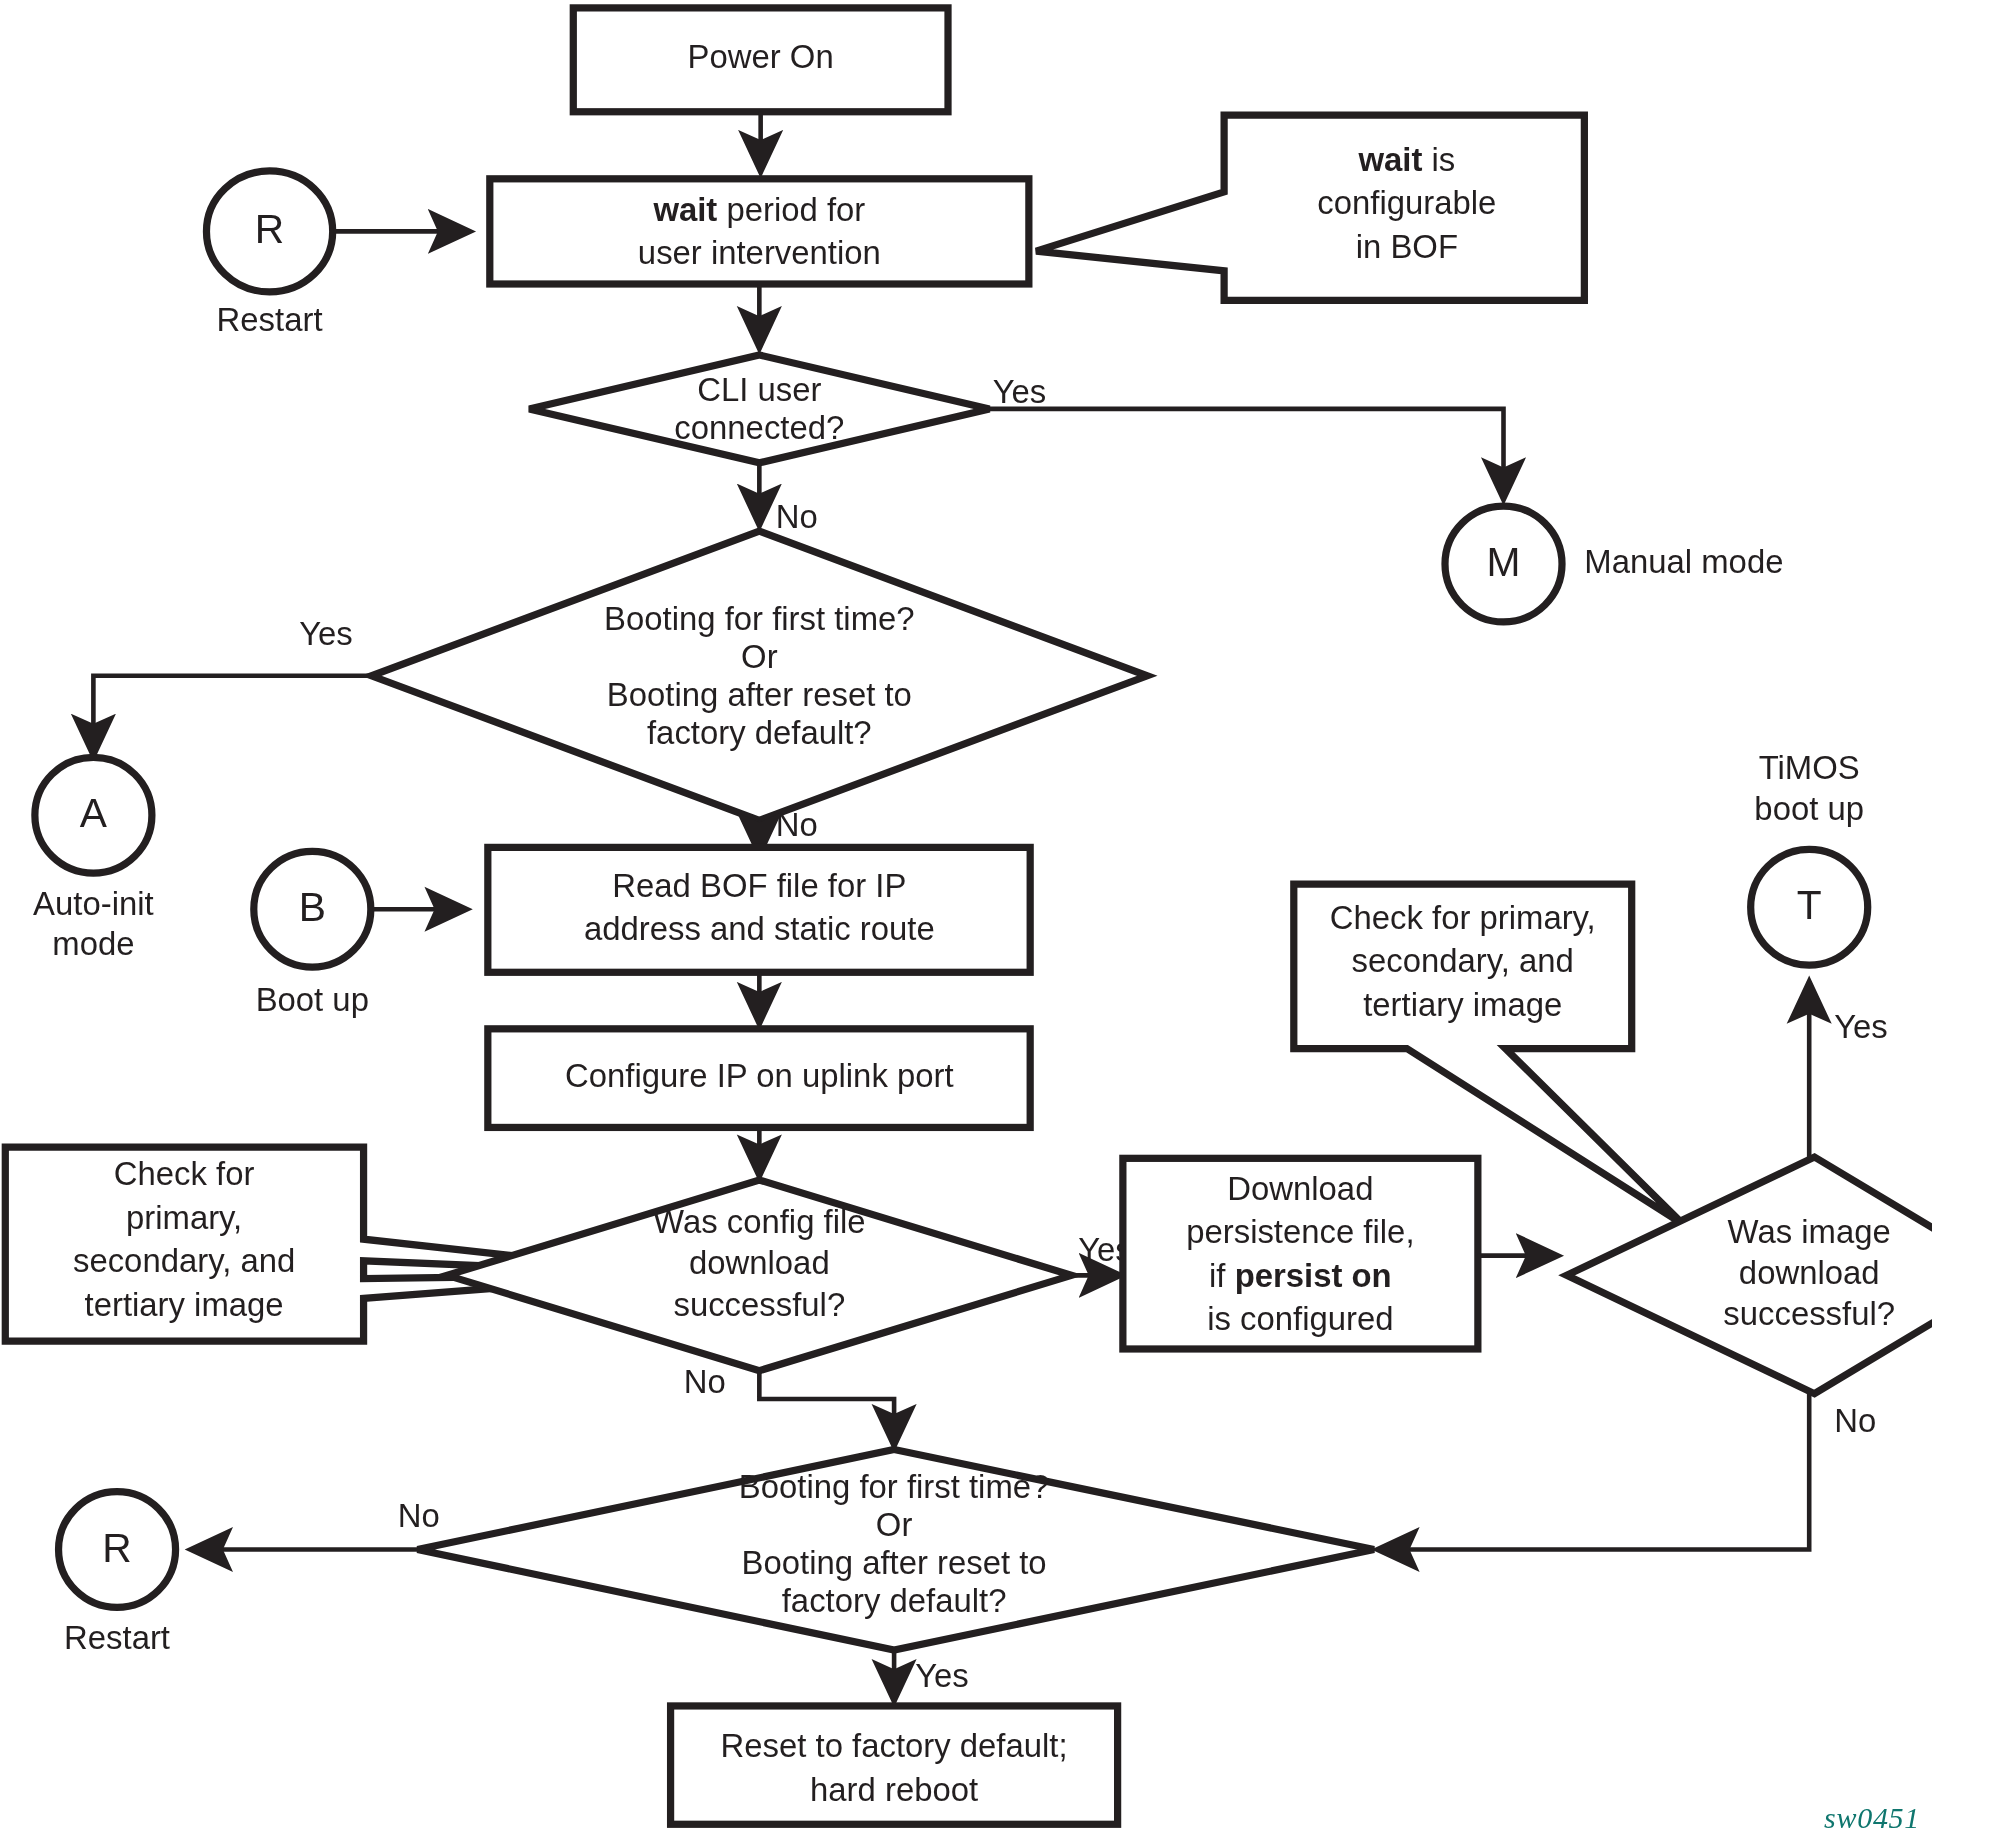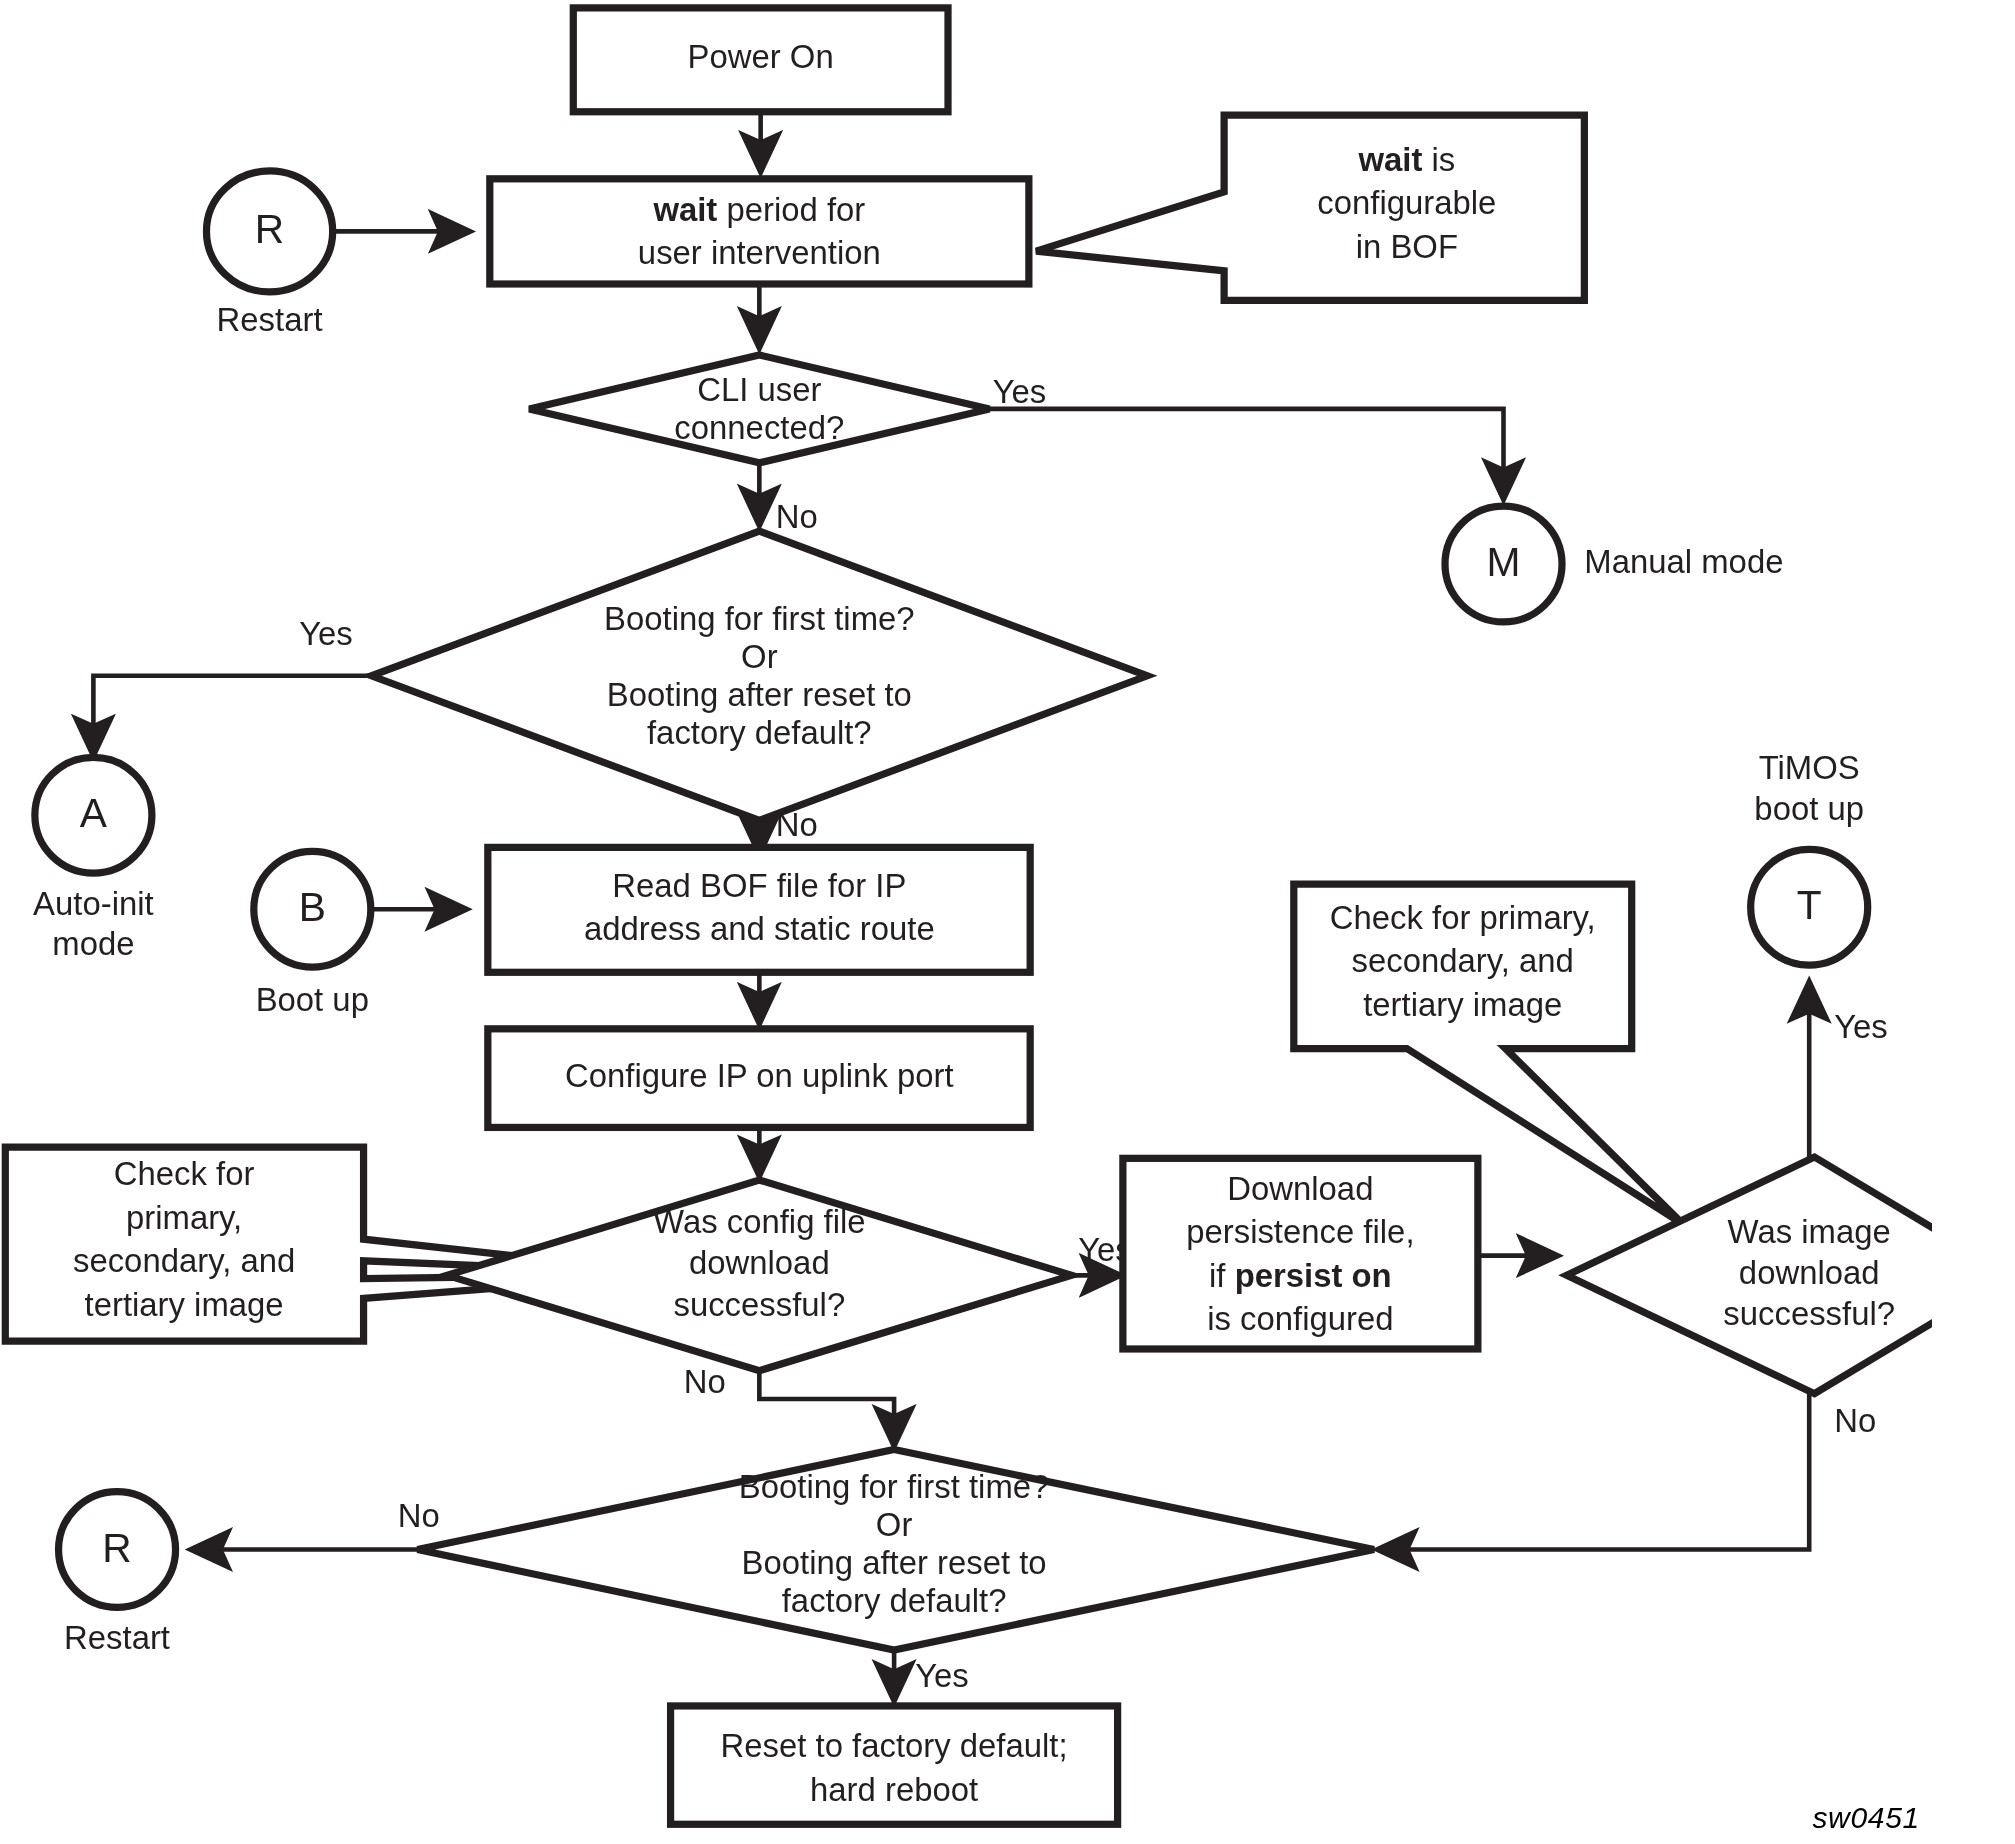--- a/index.html
+++ b/index.html
@@ -39,24 +39,24 @@
   .conn-letter{
     font-family:"Liberation Sans", sans-serif;
     fill:#231f20;
     font-size:62px;
     text-anchor:middle;
     dominant-baseline:middle;
   }
   .figid{
     position:absolute;
     right:12px;bottom:9.2px;
-    font-family:Liberation Sans, sans-serif;
+    font-family:Liberation Serif, serif;
     font-style:italic;
     font-size:30px;
-    color:#000000;
+    color:#0f766e;
     letter-spacing:0.7px;
   }
 </style>
 </head>
 <body>
 
 <div id="stage">
 
 <svg class="flow" viewBox="0 0 3065 2805">
   <defs>

